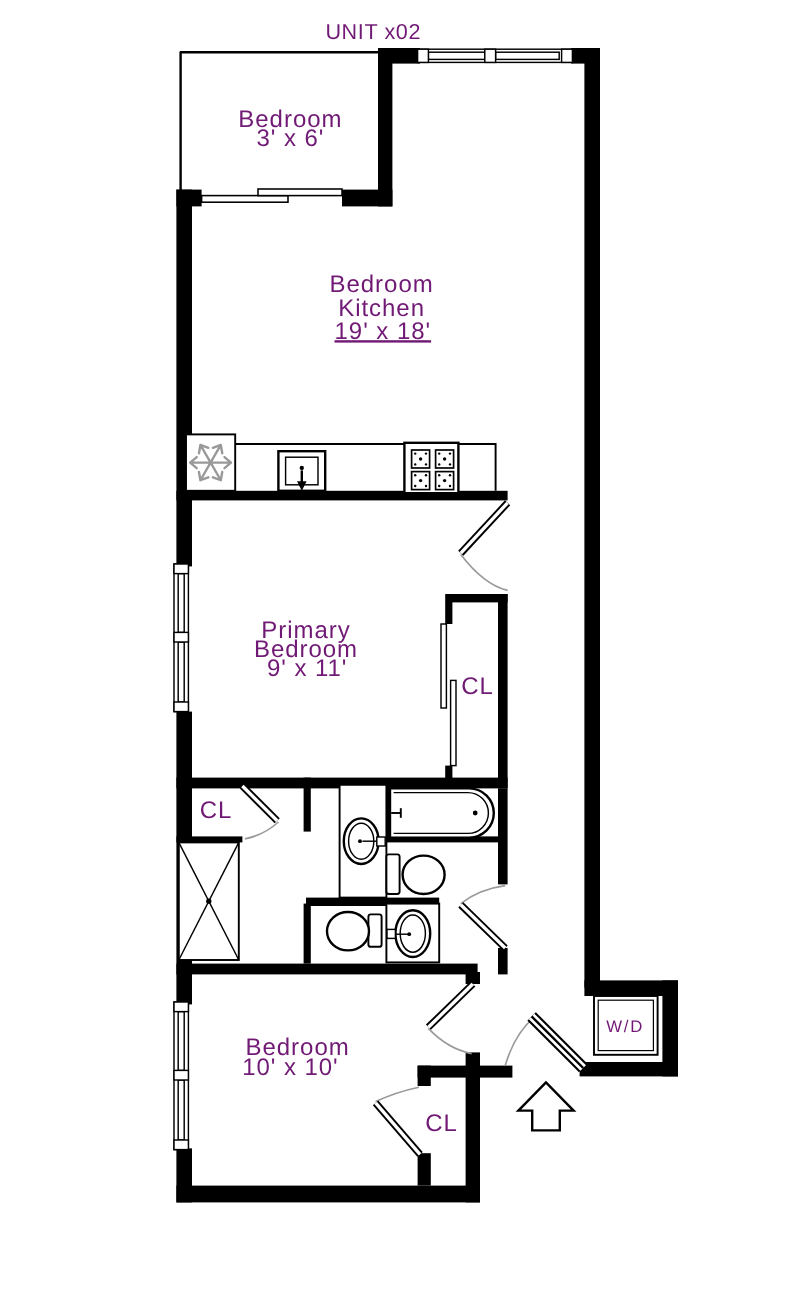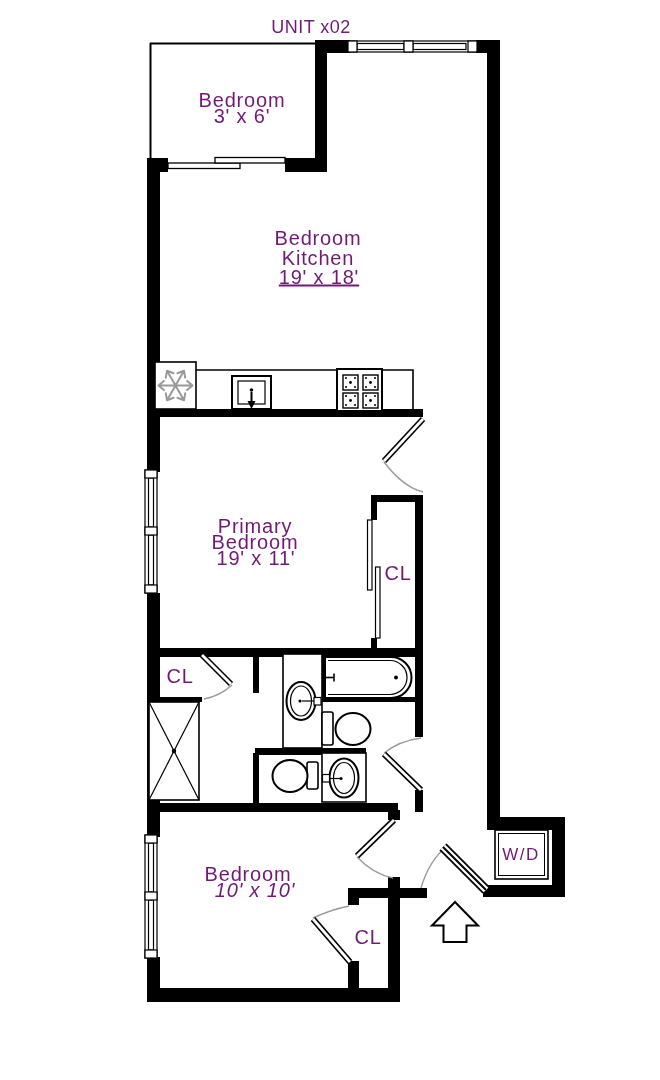--- a/index.html
+++ b/index.html
@@ -14,21 +14,21 @@
   .lbl{
     position:absolute;
     transform:translate(-50%,-50%);
     color:#701a75;
     font-size:20px;
     letter-spacing:0.8px;
     white-space:nowrap;
     text-align:center;
   }
   .lbl.title{font-size:18px;letter-spacing:0.5px;}
-  .lbl.small{font-size:17px;letter-spacing:1.5px;}
+  .lbl.small{font-size:14px;letter-spacing:1.5px;}
 </style>
 </head>
 <body>
 
 <div class="plan">
 <svg width="660" height="1080" viewBox="0 0 660 1080">
 
   <g fill="#000000" stroke="none">
 
     <rect x="316" y="40" width="34" height="13"></rect>
@@ -255,23 +255,23 @@
 
   <div class="lbl" style="left:242px;top:100px;">Bedroom</div>
   <div class="lbl" style="left:242px;top:116px;">3' x 6'</div>
 
   <div class="lbl" style="left:318px;top:238px;">Bedroom</div>
   <div class="lbl" style="left:318px;top:258px;">Kitchen</div>
   <div class="lbl" style="left:319px;top:277px;text-decoration:underline;">19' x 18'</div>
 
   <div class="lbl" style="left:255px;top:526px;text-align:right;">Primary</div>
   <div class="lbl" style="left:255px;top:542px;">Bedroom</div>
-  <div class="lbl" style="left:256px;top:558px;">19' x 11'</div>
+  <div class="lbl" style="left:256px;top:558px;">9' x 11'</div>
 
   <div class="lbl" style="left:398px;top:573px;">CL</div>
   <div class="lbl" style="left:180px;top:676px;">CL</div>
 
   <div class="lbl" style="left:248px;top:874px;">Bedroom</div>
-  <div class="lbl" style="left:255px;top:890px;font-style:italic;">10' x 10'</div>
+  <div class="lbl" style="left:242px;top:890px;">10' x 10'</div>
 
   <div class="lbl" style="left:368px;top:937px;">CL</div>
   <div class="lbl small" style="left:521px;top:855px;">W/D</div>
 </div>
 
 </body></html>

